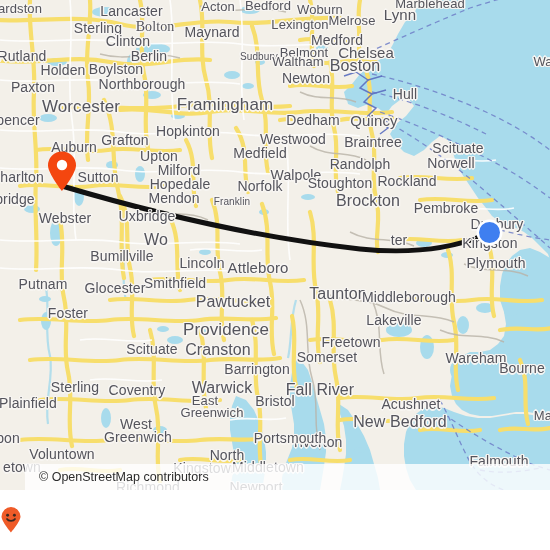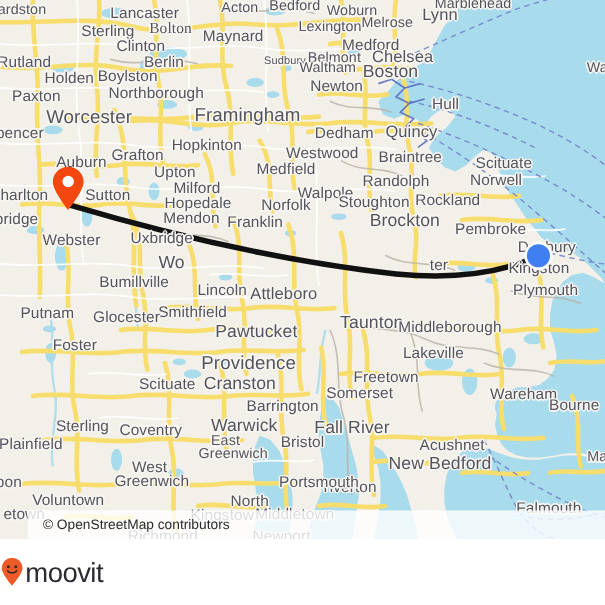--- a/index.html
+++ b/index.html
@@ -402,21 +402,21 @@
         <div class="maplabel" style="left: 17px; top: 177px; font-size: 14px;">Charlton</div>
         <div class="maplabel" style="left: 98px; top: 177px; font-size: 14px;">Sutton</div>
         <div class="maplabel" style="left: 179px; top: 170px; font-size: 14px;">Milford</div>
         <div class="maplabel" style="left: 296px; top: 175px; font-size: 14px;">Walpole</div>
         <div class="maplabel" style="left: 407px; top: 181px; font-size: 14px;">Rockland</div>
         <div class="maplabel" style="left: 180px; top: 184px; font-size: 14px;">Hopedale</div>
         <div class="maplabel" style="left: 260px; top: 186px; font-size: 14px;">Norfolk</div>
         <div class="maplabel" style="left: 340px; top: 183px; font-size: 14px;">Stoughton</div>
         <div class="maplabel" style="left: 15px; top: 199px; font-size: 14px;">bridge</div>
         <div class="maplabel" style="left: 174px; top: 198px; font-size: 14px;">Mendon</div>
-        <div class="maplabel" style="left: 232px; top: 201px; font-size: 14px;">Franklin</div>
+        <div class="maplabel" style="left: 232px; top: 201px; font-size: 10px;">Franklin</div>
         <div class="maplabel" style="left: 368px; top: 201px; font-size: 16px;">Brockton</div>
         <div class="maplabel" style="left: 446px; top: 208px; font-size: 14px;">Pembroke</div>
         <div class="maplabel" style="left: 65px; top: 218px; font-size: 14px;">Webster</div>
         <div class="maplabel" style="left: 147px; top: 216px; font-size: 14px;">Uxbridge</div>
         <div class="maplabel" style="left: 497px; top: 224px; font-size: 14px;">Duxbury</div>
         <div class="maplabel" style="left: 156px; top: 240px; font-size: 16px;">Wo</div>
         <div class="maplabel" style="left: 399px; top: 240px; font-size: 14px;">ter</div>
         <div class="maplabel" style="left: 490px; top: 243px; font-size: 14px;">Kingston</div>
         <div class="maplabel" style="left: 202px; top: 263px; font-size: 14px;">Lincoln</div>
         <div class="maplabel" style="left: 258px; top: 267px; font-size: 15px;">Attleboro</div>
@@ -481,17 +481,16 @@
 
 
   <div id="footer">
     <div id="brand">
       <svg width="22" height="26" viewBox="0 0 22 26">
         <path d="M11,25.5 C11,25.5 1.5,14.5 1.5,9.6 A9.5,9.5 0 1 1 20.5,9.6 C20.5,14.5 11,25.5 11,25.5 Z" fill="#ef5b28"></path>
         <circle cx="7.6" cy="8.2" r="1.45" fill="#3a2a22"></circle>
         <circle cx="14.4" cy="8.2" r="1.45" fill="#3a2a22"></circle>
         <path d="M7.0,12.0 C8.4,14.4 13.6,14.4 15.0,12.0" stroke="#3a2a22" stroke-width="1.7" fill="none" stroke-linecap="round"></path>
       </svg>
-      <span class="word">moovit</span>
     </div>
   </div>
 
 </div>
 
 </body></html>

